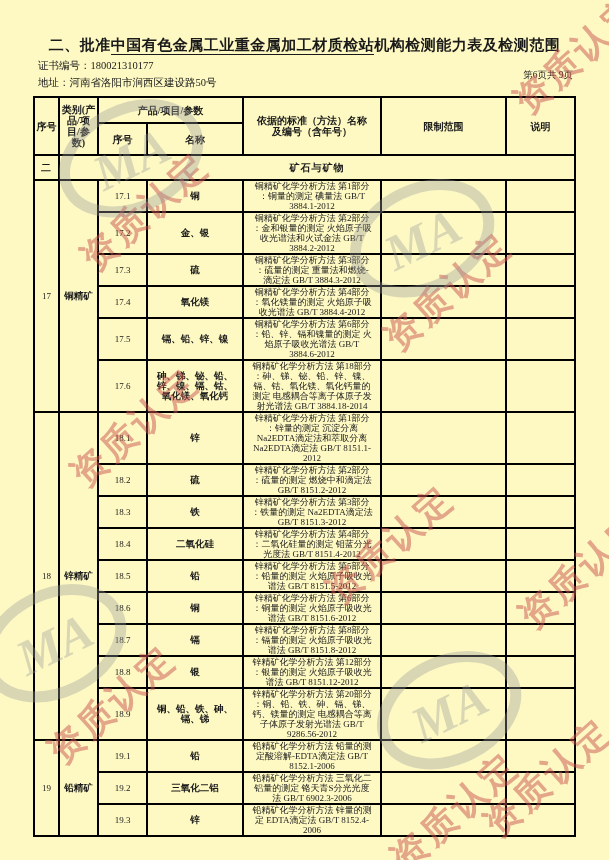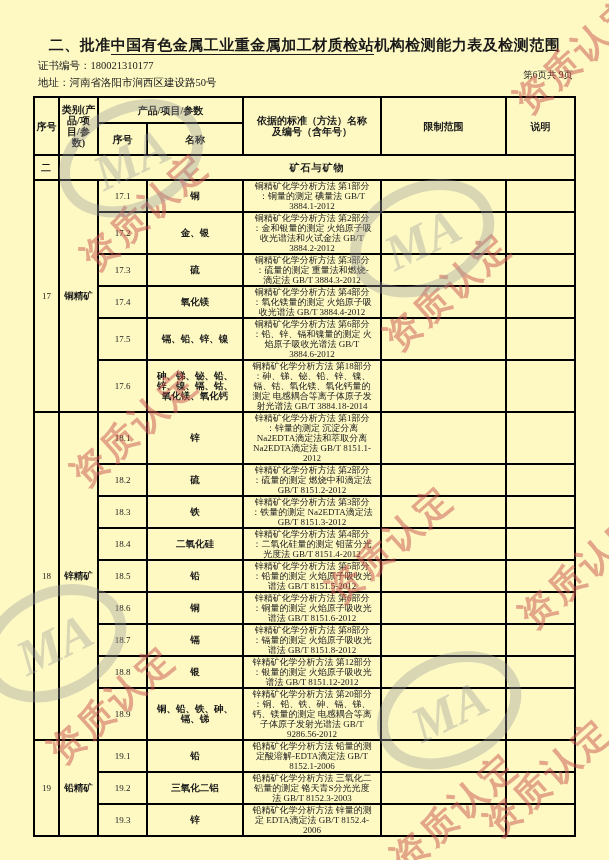--- a/index.html
+++ b/index.html
@@ -247,21 +247,21 @@
 定酸溶解-EDTA滴定法 GB/T
 8152.1-2006</td>
             <td></td>
             <td></td>
           </tr>
           <tr>
             <td>19.2</td>
             <td class="b pre">三氧化二铝</td>
             <td class="pre std">铅精矿化学分析方法 三氧化二
 铝量的测定 铬天青S分光光度
-法 GB/T 8152.3-2003</td>
+法 GB/T 6902.3-2006</td>
             <td></td>
             <td></td>
           </tr>
           <tr>
             <td>19.3</td>
             <td class="b pre">锌</td>
             <td class="pre std">铅精矿化学分析方法 锌量的测
 定 EDTA滴定法 GB/T 8152.4-
 2006</td>
             <td></td>

